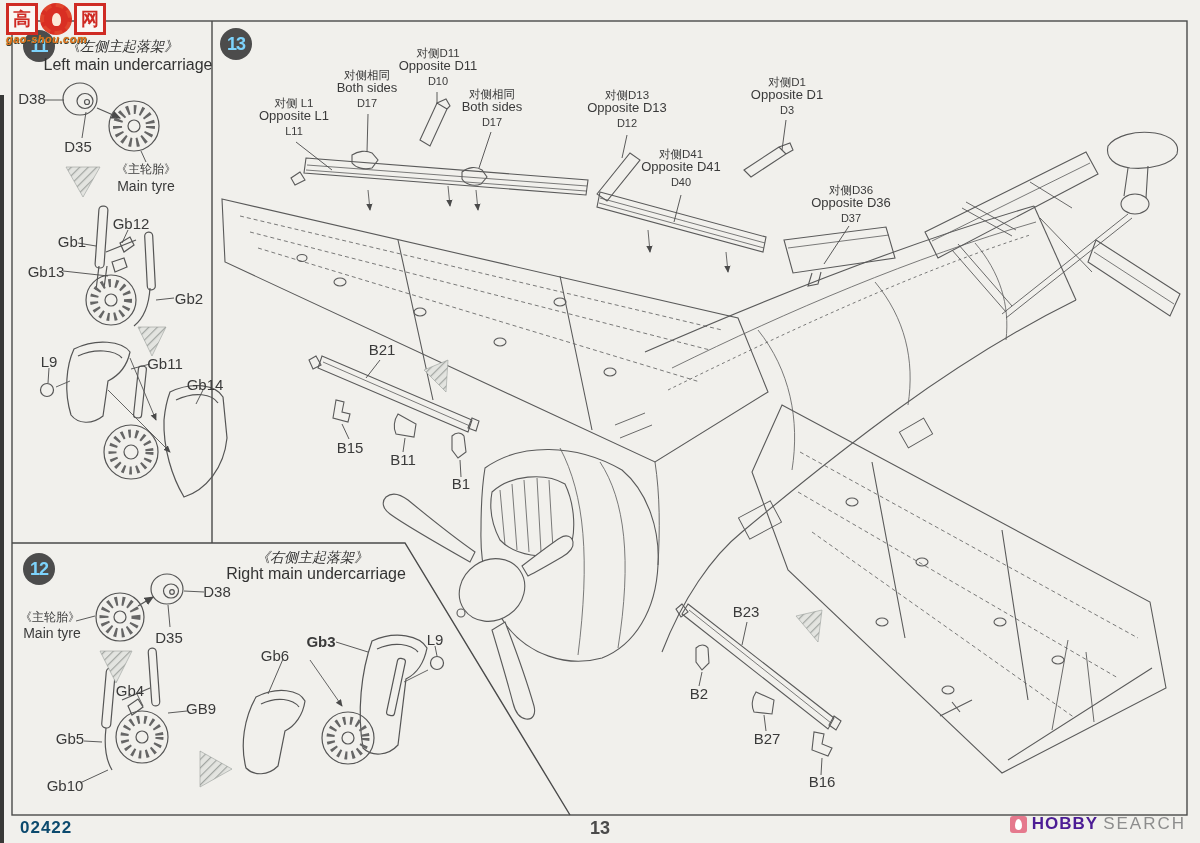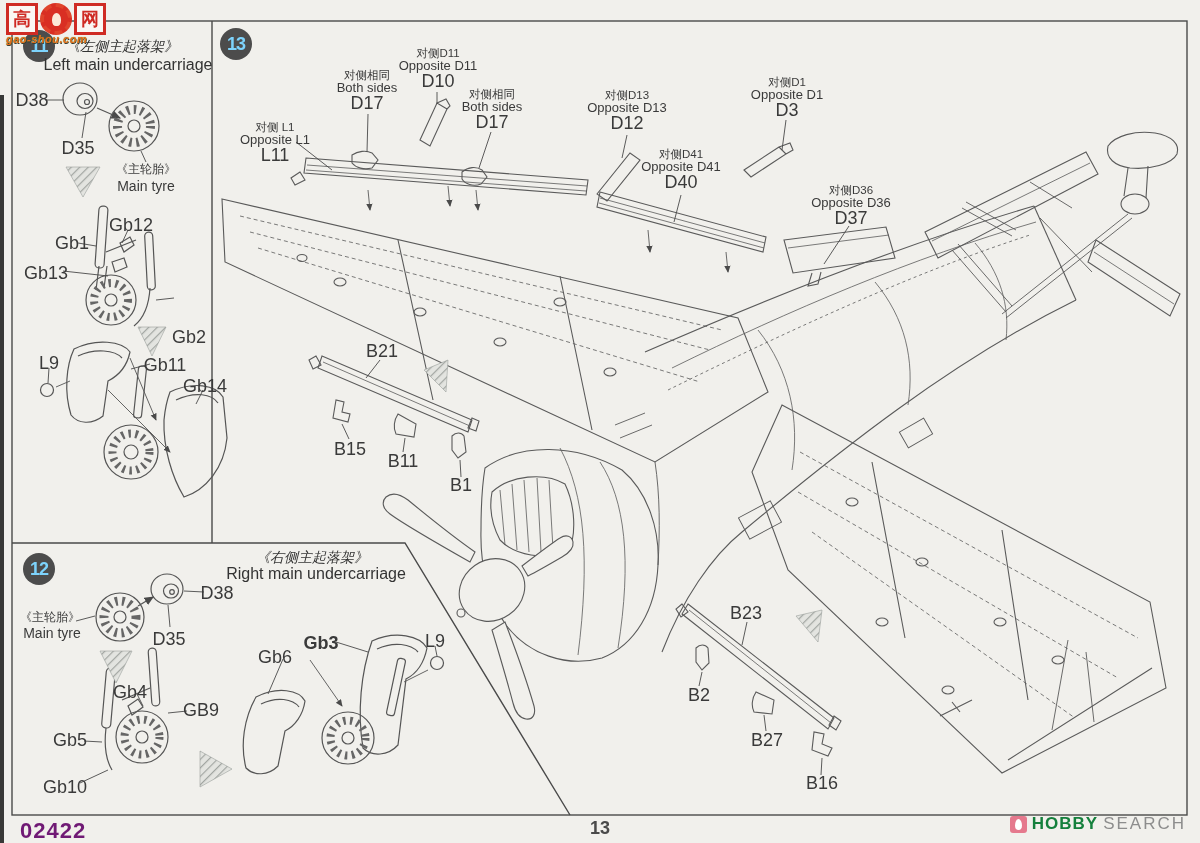--- a/index.html
+++ b/index.html
@@ -1,39 +1,39 @@
 <!DOCTYPE html>
 <html><head>
 <meta charset="utf-8">
 <style>
   html,body{margin:0;padding:0;}
   .page{position:relative;width:1200px;height:843px;background:#f1f0ec;overflow:hidden;
         font-family:"Liberation Sans",sans-serif;color:#3c3c3c;}
   .scan-edge{position:absolute;left:0;top:95px;width:4px;height:748px;background:#181818;opacity:.85;}
   svg.art{position:absolute;left:0;top:0;}
-  .lbl{position:absolute;transform:translateX(-50%);font-size:18px;line-height:1.05;
+  .lbl{position:absolute;transform:translateX(-50%);font-size:15px;line-height:1.05;
        white-space:nowrap;color:#3a3a3a;}
   .lbl.sm{font-size:12px;}
   .lbl.md{font-size:14px;text-align:right;}
   .callout{position:absolute;transform:translateX(-50%);text-align:center;white-space:nowrap;color:#3a3a3a;}
   .callout .cn{display:block;font-size:11.5px;line-height:12px;}
   .callout .en{display:block;font-size:13px;line-height:14px;}
-  .callout .pt{display:block;font-size:18px;line-height:17px;}
+  .callout .pt{display:block;font-size:11px;line-height:17px;}
   .stepnum{position:absolute;width:32px;height:32px;border-radius:50%;background:#4c4c4c;
            color:#7dd3fc;font-weight:bold;font-size:18px;display:flex;align-items:center;
            justify-content:center;letter-spacing:-1px;}
   .hdr-cn{position:absolute;transform:translateX(-50%);font-size:14px;white-space:nowrap;color:#333;font-style:italic;}
   .hdr-en{position:absolute;transform:translateX(-50%);font-size:16px;white-space:nowrap;color:#333;}
-  .footer-kit{position:absolute;left:20px;top:818px;font-size:22px;font-weight:bold;color:#701a75;letter-spacing:1px;}
+  .footer-kit{position:absolute;left:20px;top:818px;font-size:17px;font-weight:bold;color:#0c4a6e;letter-spacing:1px;}
   .footer-page{position:absolute;left:600px;top:818px;transform:translateX(-50%);font-size:18px;font-weight:bold;color:#4a4a4a;}
   .hobby{position:absolute;right:14px;top:814px;display:flex;align-items:center;gap:5px;}
   .hobby .sq{width:17px;height:17px;background:#e5798d;border-radius:3px;position:relative;}
   .hobby .sq::after{content:"";position:absolute;left:5px;top:3px;width:7px;height:11px;
         background:#fff;border-radius:50% 50% 50% 50%/60% 60% 40% 40%;}
-  .hobby .b1{font-size:17px;font-weight:bold;color:#15803d;letter-spacing:1px;}
+  .hobby .b1{font-size:17px;font-weight:bold;color:#4c1d95;letter-spacing:1px;}
   .hobby .b2{font-size:17px;color:#8d8d8d;letter-spacing:2px;}
   .wm{position:absolute;left:6px;top:3px;width:118px;z-index:5;}
   .wm .row{display:flex;align-items:center;gap:2px;}
   .wm .box{width:26px;height:26px;border:3px solid #cf2b24;background:#faf7f4;color:#cf2b24;
         font-weight:bold;font-size:18px;display:flex;align-items:center;justify-content:center;}
   .wm .gear{width:32px;height:32px;border:4px dashed #e0442c;border-radius:50%;background:#d92f23;
         box-sizing:border-box;position:relative;}
   .wm .gear::after{content:"";position:absolute;left:8px;top:6px;width:9px;height:13px;background:#fce9d8;
         border-radius:50% 50% 40% 40%;}
   .wm .site{font-size:11px;font-weight:bold;font-style:italic;color:#e7681c;
@@ -306,40 +306,40 @@
 
   <div class="hdr-cn" style="left:122px;top:38px;">《左侧主起落架》</div>
   <div class="hdr-en" style="left:128px;top:56px;">Left main undercarriage</div>
   <div class="lbl" style="left:32px;top:91px;">D38</div>
   <div class="lbl" style="left:78px;top:139px;">D35</div>
   <div class="lbl sm" style="left:146px;top:163px;">《主轮胎》</div>
   <div class="lbl md" style="left:146px;top:179px;">Main tyre</div>
   <div class="lbl" style="left:131px;top:216px;">Gb12</div>
   <div class="lbl" style="left:72px;top:234px;">Gb1</div>
   <div class="lbl" style="left:46px;top:264px;">Gb13</div>
-  <div class="lbl" style="left:189px;top:291px;margin-top:37px;">Gb2</div>
+  <div class="lbl" style="left:189px;top:291px;">Gb2</div>
   <div class="lbl" style="left:49px;top:354px;">L9</div>
   <div class="lbl" style="left:165px;top:356px;">Gb11</div>
   <div class="lbl" style="left:205px;top:377px;">Gb14</div>
 
   <div class="hdr-cn" style="left:312px;top:549px;">《右侧主起落架》</div>
   <div class="hdr-en" style="left:316px;top:565px;">Right main undercarriage</div>
   <div class="lbl" style="left:217px;top:584px;">D38</div>
   <div class="lbl" style="left:169px;top:630px;">D35</div>
   <div class="lbl sm" style="left:50px;top:611px;">《主轮胎》</div>
   <div class="lbl md" style="left:52px;top:626px;">Main tyre</div>
   <div class="lbl" style="left:321px;top:634px;font-weight:bold;">Gb3</div>
   <div class="lbl" style="left:435px;top:632px;">L9</div>
   <div class="lbl" style="left:275px;top:648px;">Gb6</div>
   <div class="lbl" style="left:130px;top:683px;">Gb4</div>
   <div class="lbl" style="left:201px;top:701px;">GB9</div>
   <div class="lbl" style="left:70px;top:731px;">Gb5</div>
   <div class="lbl" style="left:65px;top:778px;">Gb10</div>
 
-  <div class="callout" style="left:275px;top:97px;margin-top:24px;">
+  <div class="callout" style="left:294px;top:97px;">
     <span class="cn">对侧 L1</span>
     <span class="en">Opposite L1</span>
     <span class="pt">L11</span>
   </div>
   <div class="callout" style="left:367px;top:69px;">
     <span class="cn">对侧相同</span>
     <span class="en">Both sides</span>
     <span class="pt">D17</span>
   </div>
   <div class="callout" style="left:438px;top:47px;">

